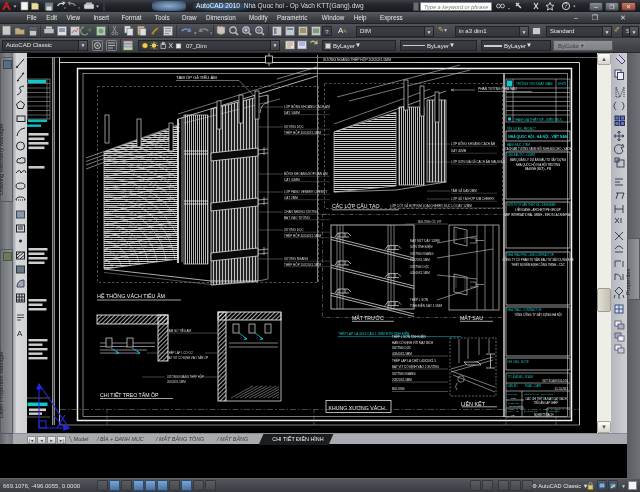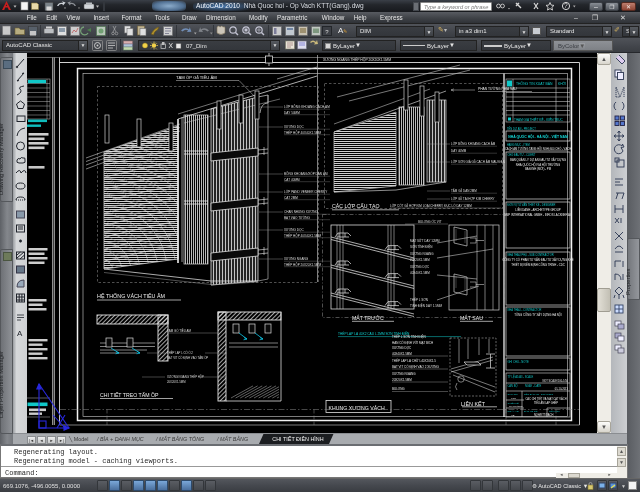--- a/index.html
+++ b/index.html
@@ -709,35 +709,20 @@
  <div class="abs" style="left:24px;top:1.5px;width:9px;height:8px;background:linear-gradient(180deg,#eceded,#c6c8ca);border:1px solid #8a8d90;color:#333;font-size:4px;text-align:center;line-height:8px;">◄</div>
  <div class="abs" style="left:34px;top:1.5px;width:9px;height:8px;background:linear-gradient(180deg,#eceded,#c6c8ca);border:1px solid #8a8d90;color:#333;font-size:4px;text-align:center;line-height:8px;">►</div>
  <div class="abs" style="left:44px;top:1.5px;width:9px;height:8px;background:linear-gradient(180deg,#eceded,#c6c8ca);border:1px solid #8a8d90;color:#333;font-size:4px;text-align:center;line-height:8px;">►|</div>
  <div class="abs" style="left:56px;top:0;color:#3a3a3a;font-size:5.4px;line-height:11px;">╲&nbsp;Model</div>
  <div class="abs" style="left:84px;top:0;color:#3a3a3a;font-size:5.4px;font-style:italic;line-height:11px;">/ BÌA + DANH MỤC</div>
  <div class="abs" style="left:143px;top:0;color:#3a3a3a;font-size:5.4px;font-style:italic;line-height:11px;">/ MẮT BẰNG TỔNG</div>
  <div class="abs" style="left:204px;top:0;color:#3a3a3a;font-size:5.4px;font-style:italic;line-height:11px;">/ MẮT BẰNG</div>
  <div class="abs" style="left:248px;top:0;width:70px;height:11px;background:#1b1d20;transform:skewX(-24deg);"></div>
  <div class="abs" style="left:252px;top:0;width:66px;color:#f2f2f2;font-size:5.4px;line-height:11px;text-align:center;">CHI TIẾT ĐIỂN HÌNH</div>
 </div>
-<div class="abs" id="cmdwin">
- <div style="padding:2px 0 0 13px;">Regenerating layout.</div>
- <div style="padding:1px 0 0 13px;">Regenerating model - caching viewports.</div>
- <div style="position:absolute;left:0;top:20px;width:616px;height:1px;background:#999;"></div>
- <div style="position:absolute;left:4px;top:23px;">Command:</div>
- <div style="position:absolute;left:616px;top:0px;width:10px;height:32px;background:#efede7;">
-  <div style="position:absolute;left:0;top:1px;width:9px;height:9px;background:#dcd9d0;border:1px solid #a8a59a;color:#555;font-size:5px;text-align:center;line-height:8px;">▲</div>
-  <div style="position:absolute;left:0;top:12px;width:9px;height:9px;background:#dcd9d0;border:1px solid #a8a59a;color:#555;font-size:5px;text-align:center;line-height:8px;">▼</div>
- </div>
- <div style="position:absolute;left:555px;top:27px;width:61px;height:6px;background:#efede7;">
-  <div style="position:absolute;left:2px;top:0;width:7px;height:5px;color:#555;font-size:4px;text-align:center;line-height:5px;">◄</div>
-  <div style="position:absolute;left:12px;top:0;width:12px;height:5px;background:#dcd9d0;border:1px solid #a8a59a;"></div>
-  <div style="position:absolute;left:50px;top:0;width:7px;height:5px;color:#555;font-size:4px;text-align:center;line-height:5px;">►</div>
- </div>
-</div>
 <div class="abs" id="statusbar">
  <div class="abs" style="left:3px;top:4px;color:#e0e0e0;">669.1076, -496.0055, 0.0000</div>
  <div class="sbtn" style="left:97px;"></div>
  <div class="sbtn on" style="left:109px;"></div>
  <div class="sbtn" style="left:121px;"></div>
  <div class="sbtn on" style="left:133px;"></div>
  <div class="sbtn on" style="left:145px;"></div>
  <div class="sbtn on" style="left:157px;"></div>
  <div class="sbtn" style="left:169px;"></div>
  <div class="sbtn on" style="left:181px;"></div>

